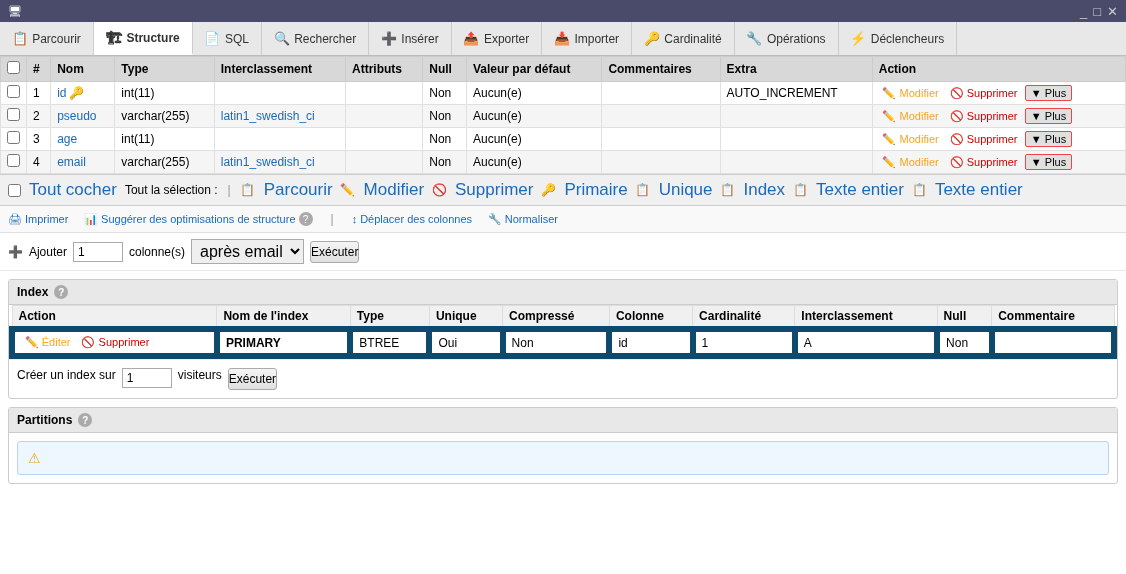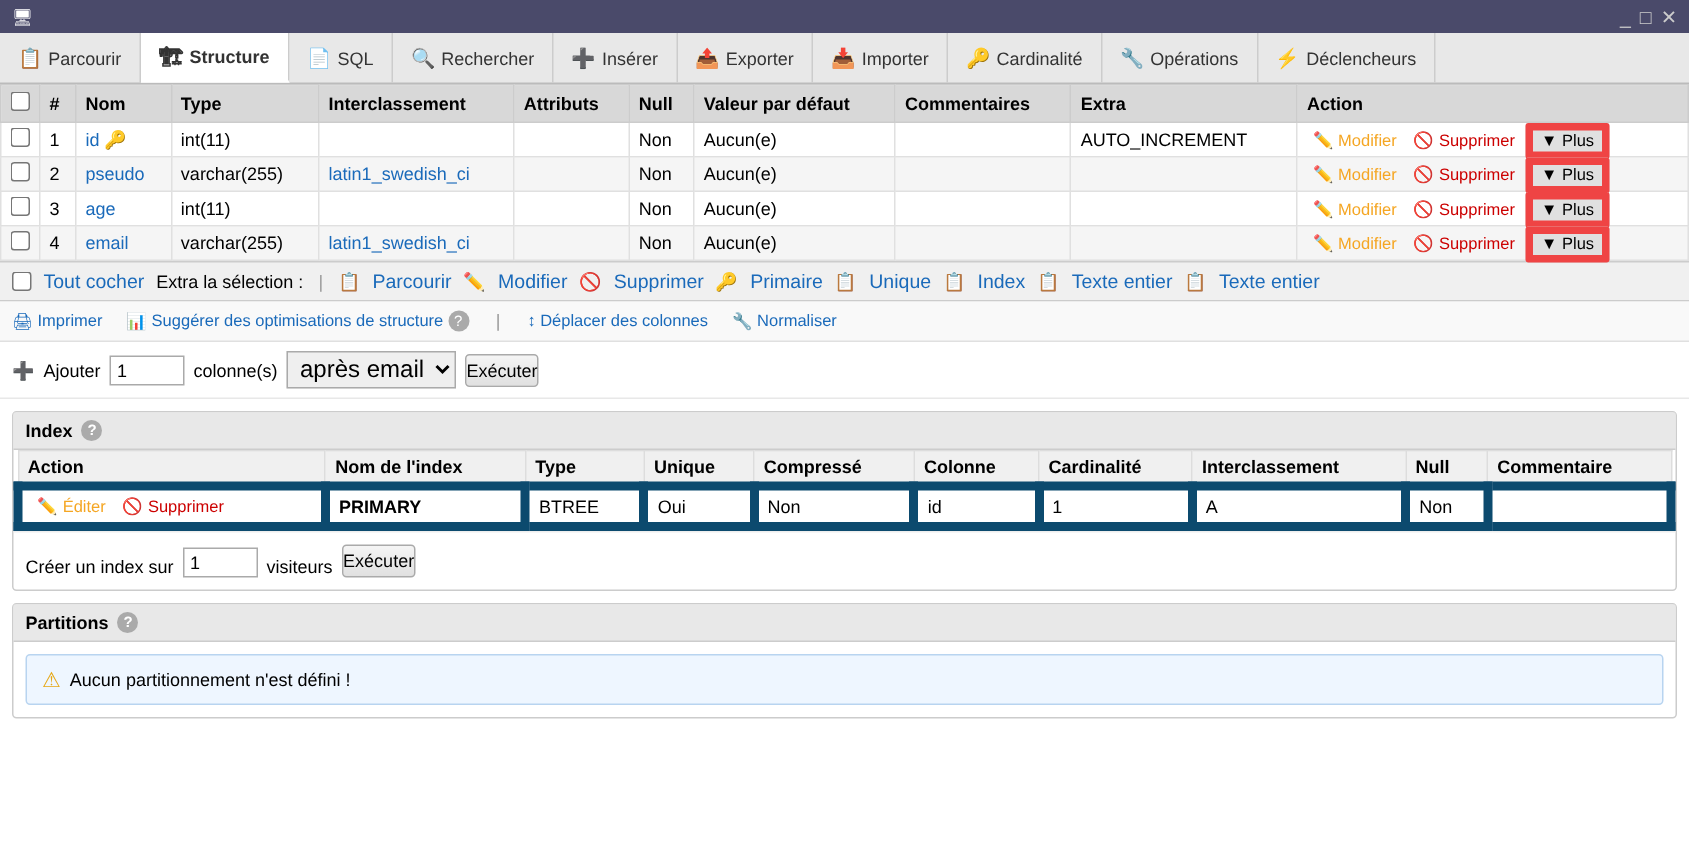--- a/index.html
+++ b/index.html
@@ -79,39 +79,39 @@
       gap: 2px;
       color: #1a6aba;
       cursor: pointer;
       padding: 1px 4px;
       font-size: 11px;
     }
     .btn-edit { color: #f5a623; }
     .btn-delete { color: #cc0000; }
     .btn-plus { 
       background: #e0e0e0; 
-      border: 5px solid #ef4444; 
+      border: 1px solid #ef4444; 
       border-radius: 2px; 
       padding: 1px 5px; 
       cursor: pointer;
       font-size: 11px;
     }
 
     
     .selection-bar {
       background: #f0f0f0;
       border-top: 1px solid #ccc;
       border-bottom: 1px solid #ccc;
       padding: 5px 8px;
       display: flex;
       align-items: center;
       gap: 8px;
       flex-wrap: wrap;
     }
-    .sel-link { color: #1a6aba; cursor: pointer; font-size: 13px; }
+    .sel-link { color: #1a6aba; cursor: pointer; font-size: 17px; }
 
     
     .tools-bar {
       background: #f9f9f9;
       border-bottom: 1px solid #e0e0e0;
       padding: 6px 8px;
       display: flex;
       align-items: center;
       gap: 16px;
       flex-wrap: wrap;
@@ -191,21 +191,21 @@
     }
     .index-table td {
       border: 6px solid #0c4a6e;
       padding: 3px 6px;
     }
 
     
     .index-create {
       padding: 8px;
       display: flex;
-      align-items: flex-end;
+      align-items: flex-start;
       gap: 6px;
       border-top: 1px solid #eee;
     }
 
     
     .warning-box {
       margin: 8px;
       background: #eef6ff;
       border: 1px solid #b8d4f0;
       border-radius: 3px;
@@ -390,21 +390,21 @@
         <span class="action-btn btn-delete">🚫 Supprimer</span>
         <span class="btn-plus">▼ Plus</span>
       </td>
     </tr>
       </tbody>
   </table>
 
   <div class="selection-bar">
     <input type="checkbox" style="">
     <span class="sel-link">Tout cocher</span>
-    <span>Extra la sélection :</span>
+    <span>Tout la sélection :</span>
     <span class="sep">|</span>
     <span>📋</span>
     <span class="sel-link">Parcourir</span>
     <span>✏️</span>
     <span class="sel-link">Modifier</span>
     <span>🚫</span>
     <span class="sel-link">Supprimer</span>
     <span>🔑</span>
     <span class="sel-link">Primaire</span>
     <span>📋</span>
@@ -497,17 +497,16 @@
     </div>
   </div>
 
   <div class="section-panel">
     <div class="section-header">
       <span>Partitions</span>
       <span class="help-icon">?</span>
     </div>
     <div class="warning-box">
       <span class="warn-icon">⚠</span>
-      <span>Aucun partitionnement n'est défini !</span>
     </div>
   </div>
 
 </div>
 
 </body></html>

